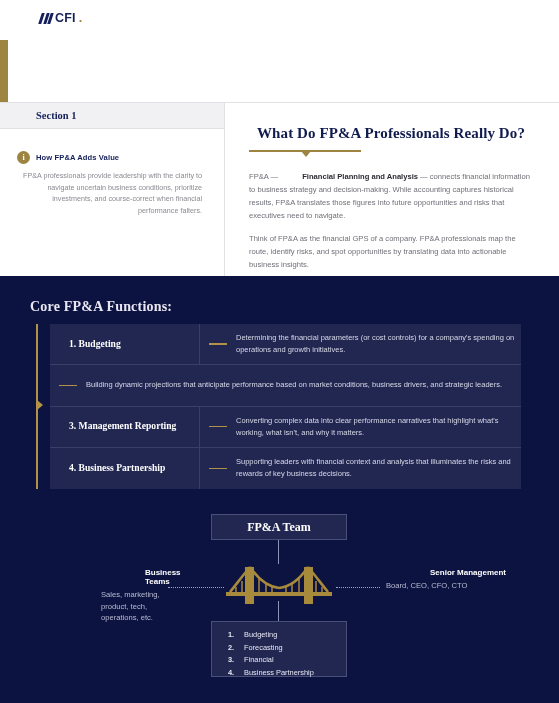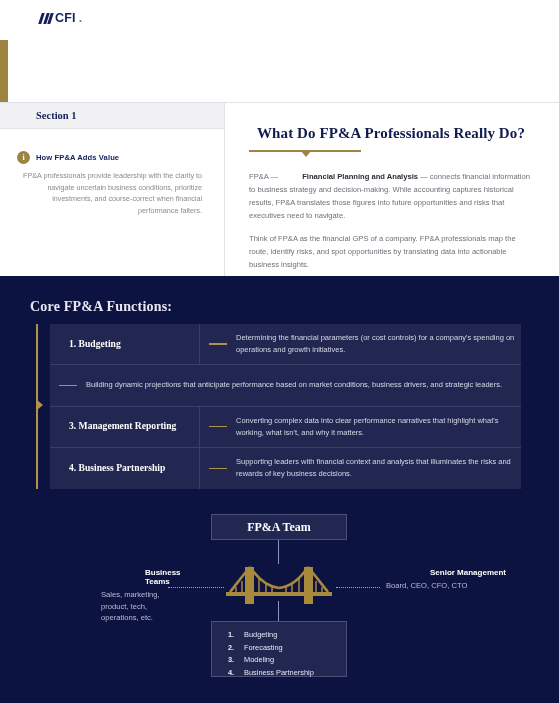--- a/index.html
+++ b/index.html
@@ -267,21 +267,21 @@
         <div class="li">
           <i>1.</i>
           <span>Budgeting</span>
         </div>
         <div class="li">
           <i>2.</i>
           <span>Forecasting</span>
         </div>
         <div class="li">
           <i>3.</i>
-          <span>Modeling</span>
+          <span>Financial</span>
         </div>
         <div class="li">
           <i>4.</i>
           <span>Business Partnership</span>
         </div>
       </div>
     </div>
 
   </div>
 </div>

